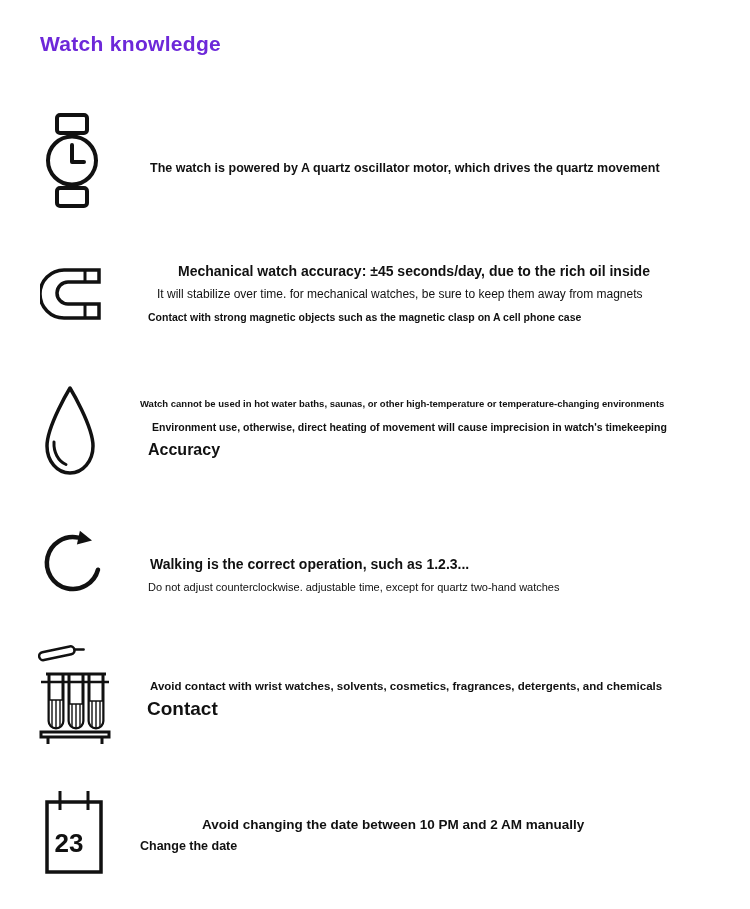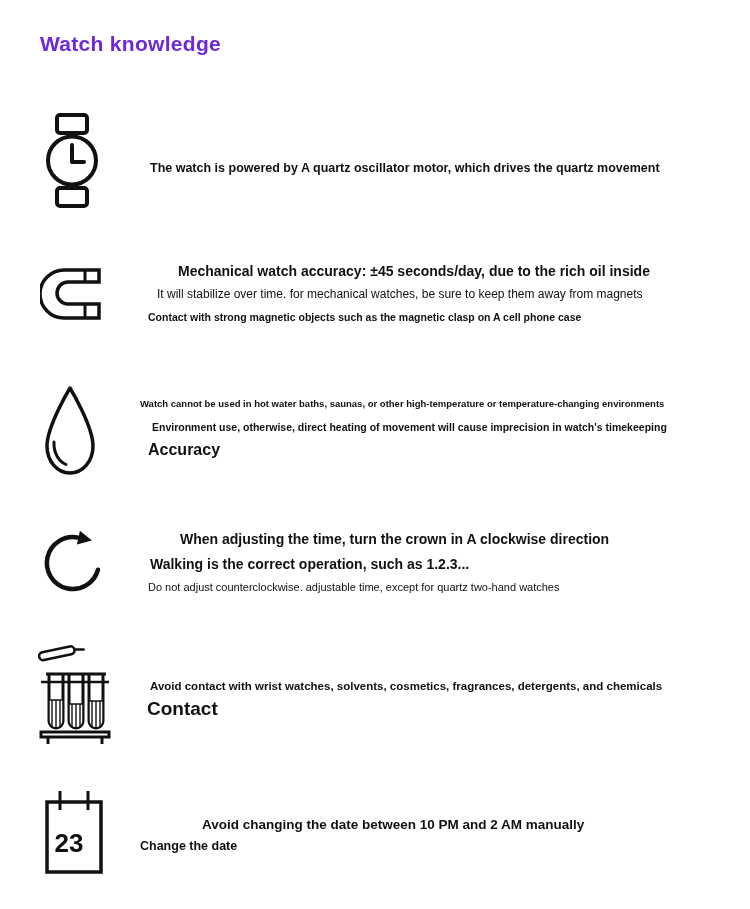--- a/index.html
+++ b/index.html
@@ -95,21 +95,20 @@
   <p class="line" id="s3l2">Environment use, otherwise, direct heating of movement will cause imprecision in watch's timekeeping</p>
   <p class="line" id="s3l1">Watch cannot be used in hot water baths, saunas, or other high-temperature or temperature-changing environments</p>
   <p class="line" id="s3h">Accuracy</p>
 
   <div class="icon" id="icon-rotate">
     <svg width="64" height="78" viewBox="0 0 64 78">
       <path d="M56 48.7 A26 26 0 1 1 36.4 16.6" fill="none" stroke="#111" stroke-width="4.5" stroke-linecap="round"></path>
       <polygon points="50,19.5 34.9,23.5 37.9,9.8" fill="#111"></polygon>
     </svg>
   </div>
-  <p class="line" id="s4l1">When adjusting the time, turn the crown in A clockwise direction</p>
   <p class="line" id="s4l2">Walking is the correct operation, such as 1.2.3...</p>
   <p class="line" id="s4l3">Do not adjust counterclockwise. adjustable time, except for quartz two-hand watches</p>
 
   <div class="icon" id="icon-tubes">
     <svg width="74" height="102" viewBox="0 0 74 102">
       <defs>
         <pattern id="hatch" width="4" height="4" patternUnits="userSpaceOnUse">
           <rect width="4" height="4" fill="#ffffff"></rect>
           <line x1="2" y1="0" x2="2" y2="4" stroke="#111" stroke-width="1.4"></line>
         </pattern>

